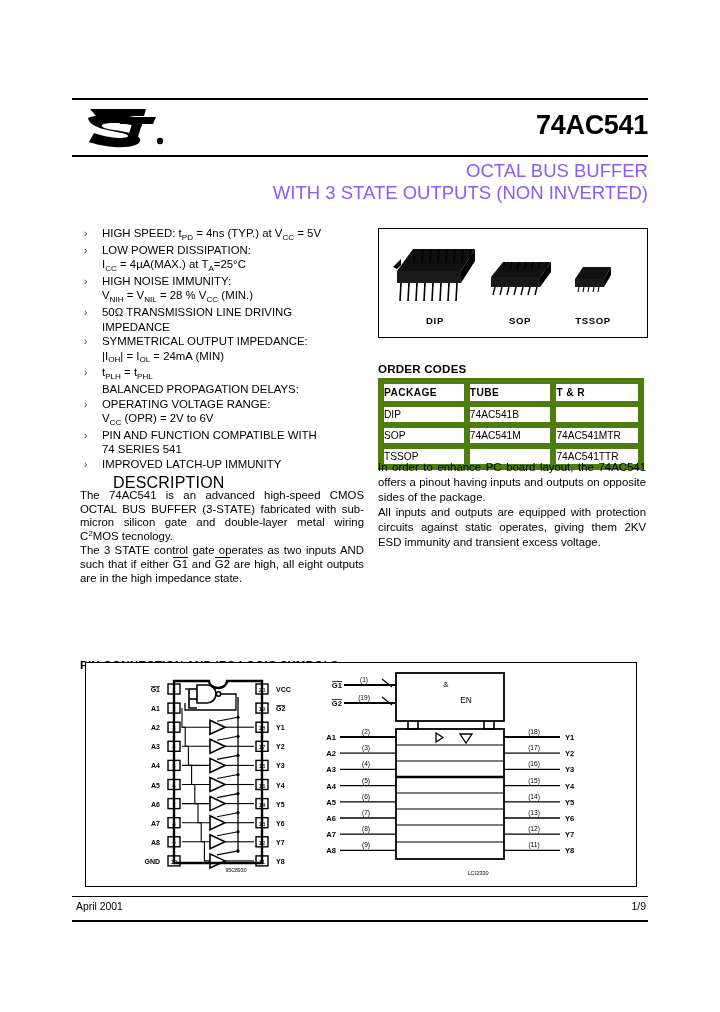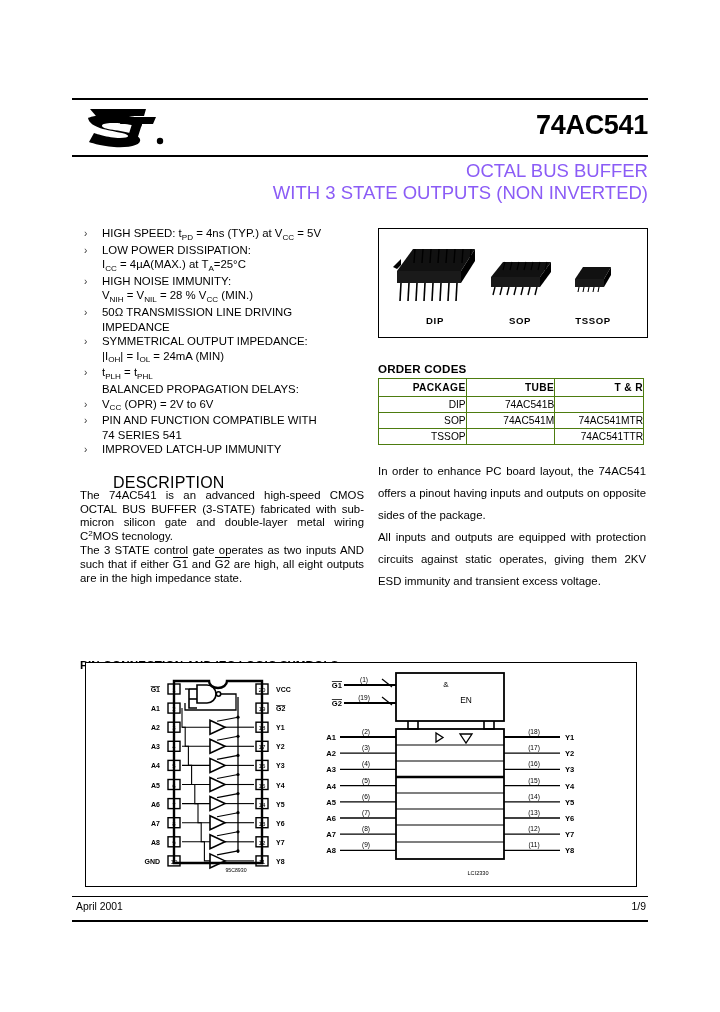--- a/index.html
+++ b/index.html
@@ -134,22 +134,22 @@
   }
   table.order {
     position: absolute;
     left: 378px;
     top: 378px;
     width: 266px;
     border-collapse: collapse;
     font-size: 10.2px;
   }
   table.order th, table.order td {
-    border: 1px solid #4d7c0f;
-    text-align: right;
+    border: 6px solid #4d7c0f;
+    text-align: left;
     height: 15px;
     padding: 0;
     line-height: 15px;
   }
   table.order th {
     font-weight: bold;
     letter-spacing: 0.4px;
     height: 17px;
     line-height: 17px;
   }
@@ -157,21 +157,21 @@
   table.order col.c2 { width: 89px; }
   table.order col.c3 { width: 89px; }
 
   
   .right-par {
     position: absolute;
     left: 378px;
     top: 460px;
     width: 268px;
     font-size: 11.4px;
-    line-height: 22px;
+    line-height: 15px;
     text-align: justify;
   }
   .right-par p { margin: 0; }
 
   
   .pin-head {
     position: absolute;
     left: 80px;
     top: 642px;
     font-size: 11.6px;
@@ -274,20 +274,21 @@
         <span class="l2"><span>SYMMETRICAL OUTPUT IMPEDANCE:</span></span>
         <span class="l2"><span>|I</span><sub>OH</sub><span>| = I</span><sub>OL</sub><span>  = 24mA (MIN)</span></span>
       </div>
       <div class="feature">
         <span class="bullet">›</span>
         <span class="l2"><span>t</span><sub>PLH</sub><span> = t</span><sub>PHL</sub></span>
         <span class="l2"><span>BALANCED PROPAGATION DELAYS:</span></span>
       </div>
       <div class="feature">
         <span class="bullet">›</span>
+        <span class="l2"><span>OPERATING VOLTAGE RANGE:</span></span>
         <span class="l2"><span>V</span><sub>CC</sub><span> (OPR) = 2V to 6V</span></span>
       </div>
       <div class="feature">
         <span class="bullet">›</span>
         <span class="l2"><span>PIN AND FUNCTION COMPATIBLE WITH</span></span>
         <span class="l2"><span>74 SERIES 541</span></span>
       </div>
       <div class="feature">
         <span class="bullet">›</span>
         <span class="l2"><span>IMPROVED LATCH-UP IMMUNITY</span></span>

